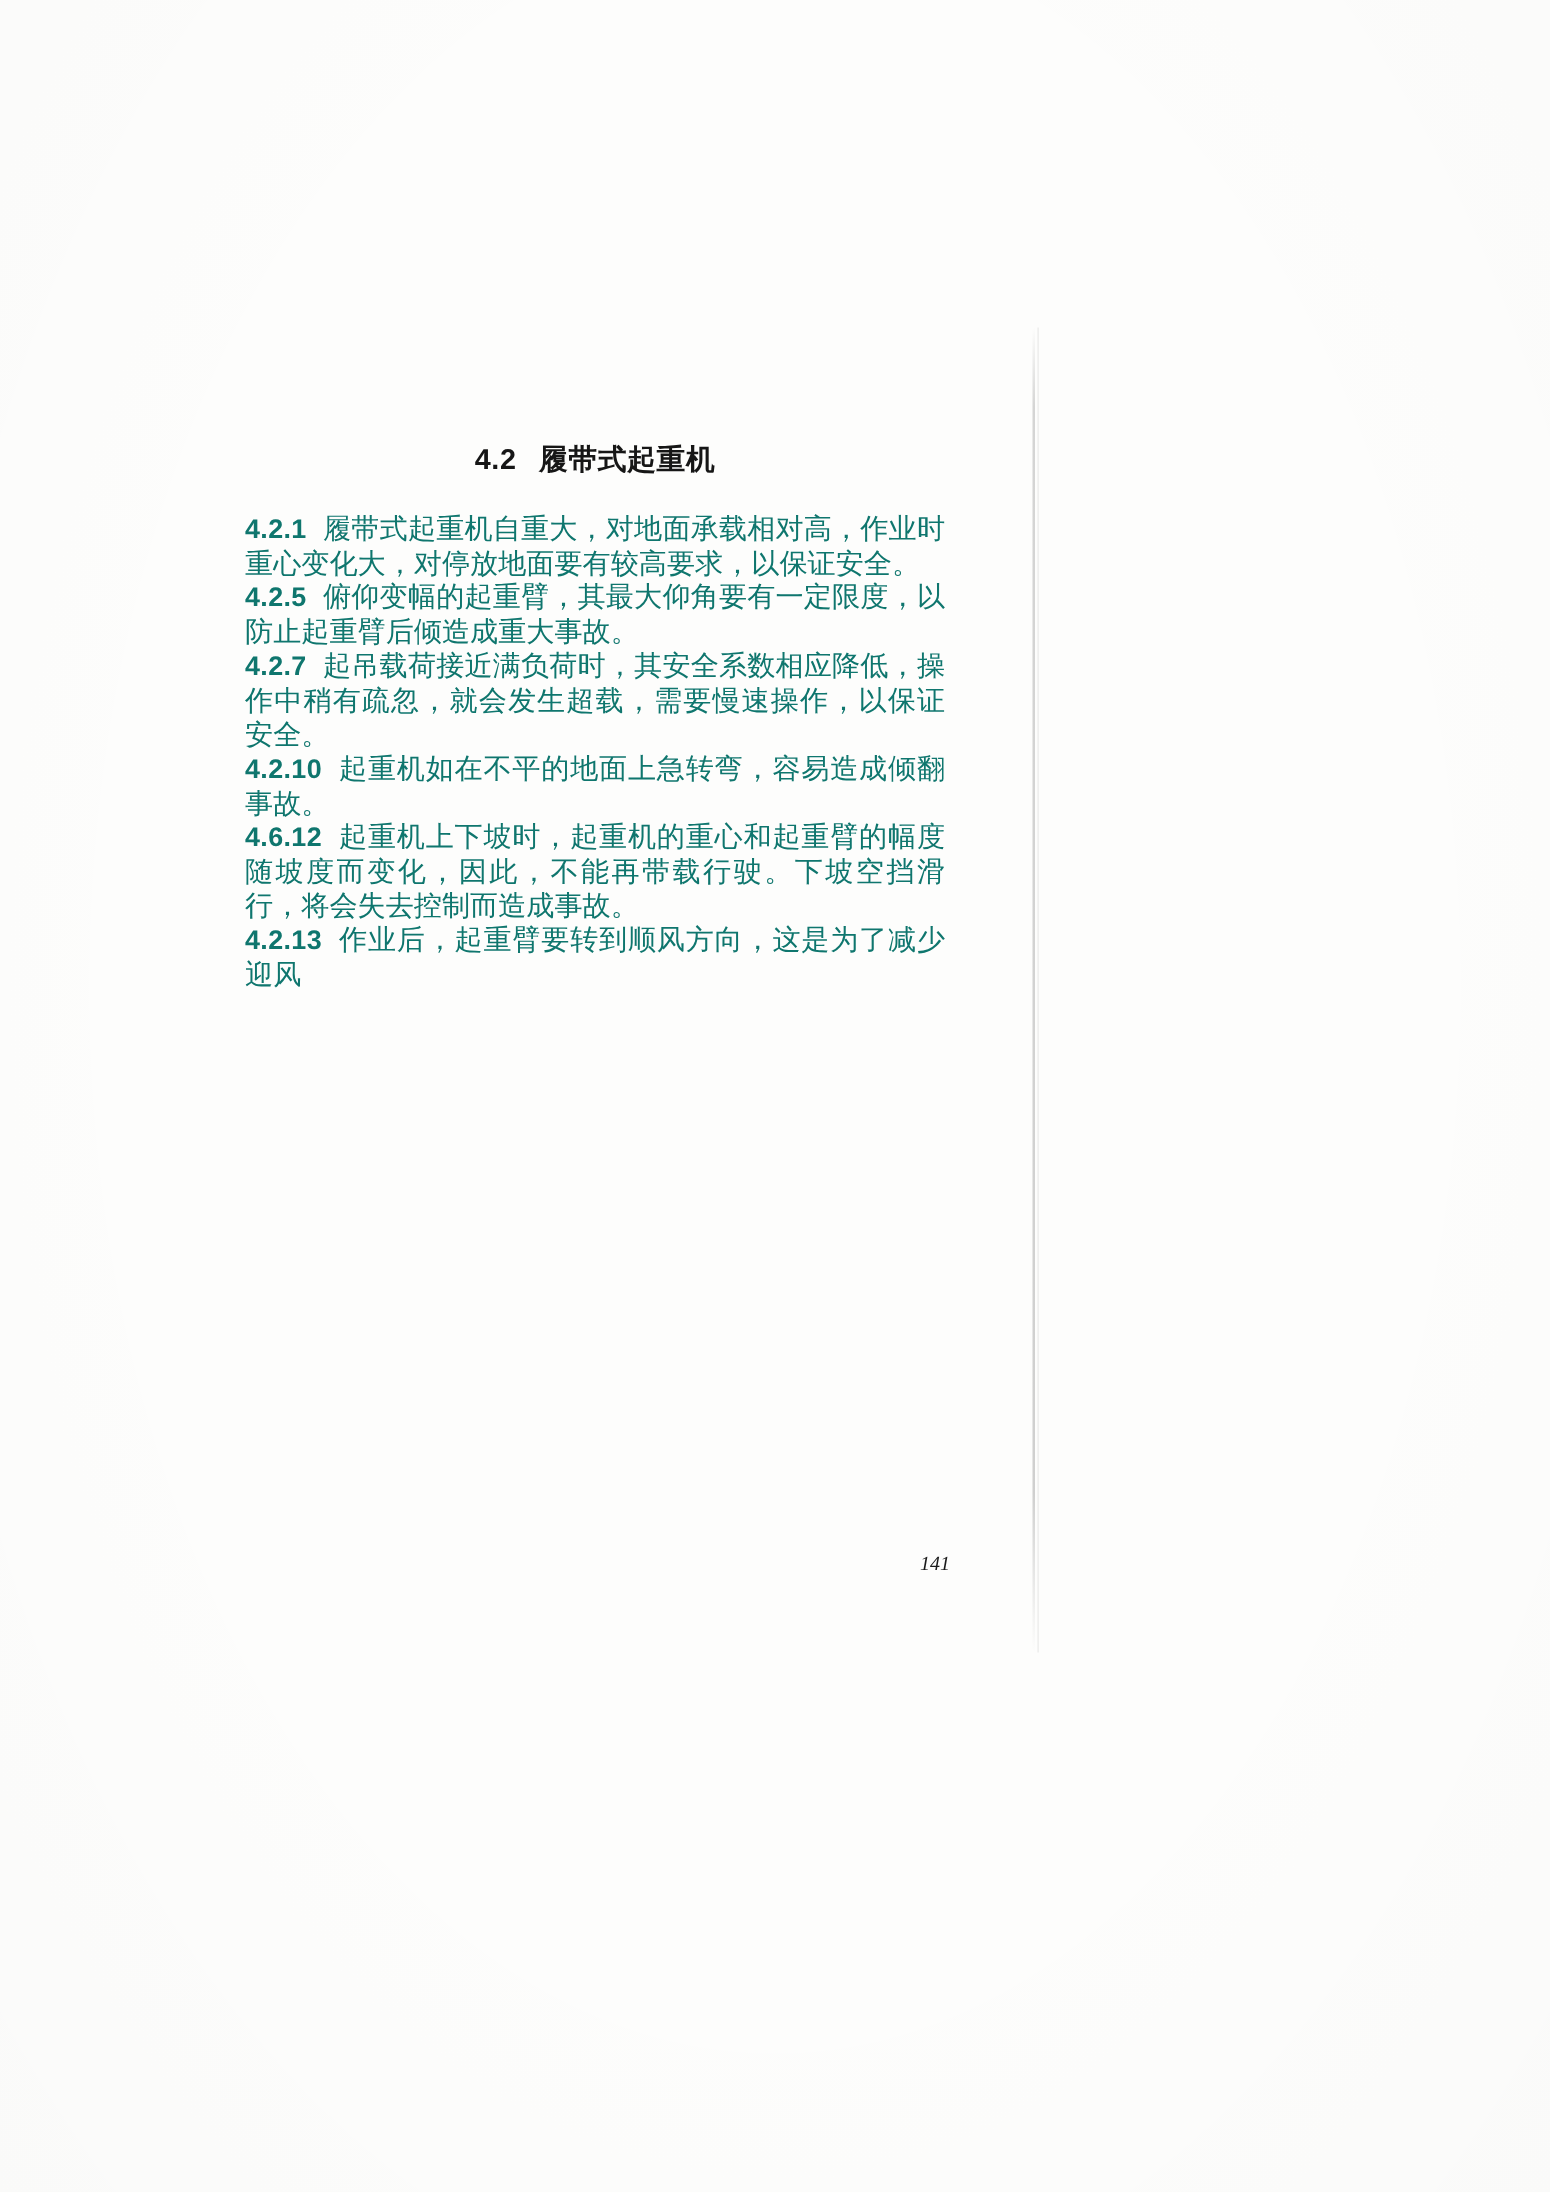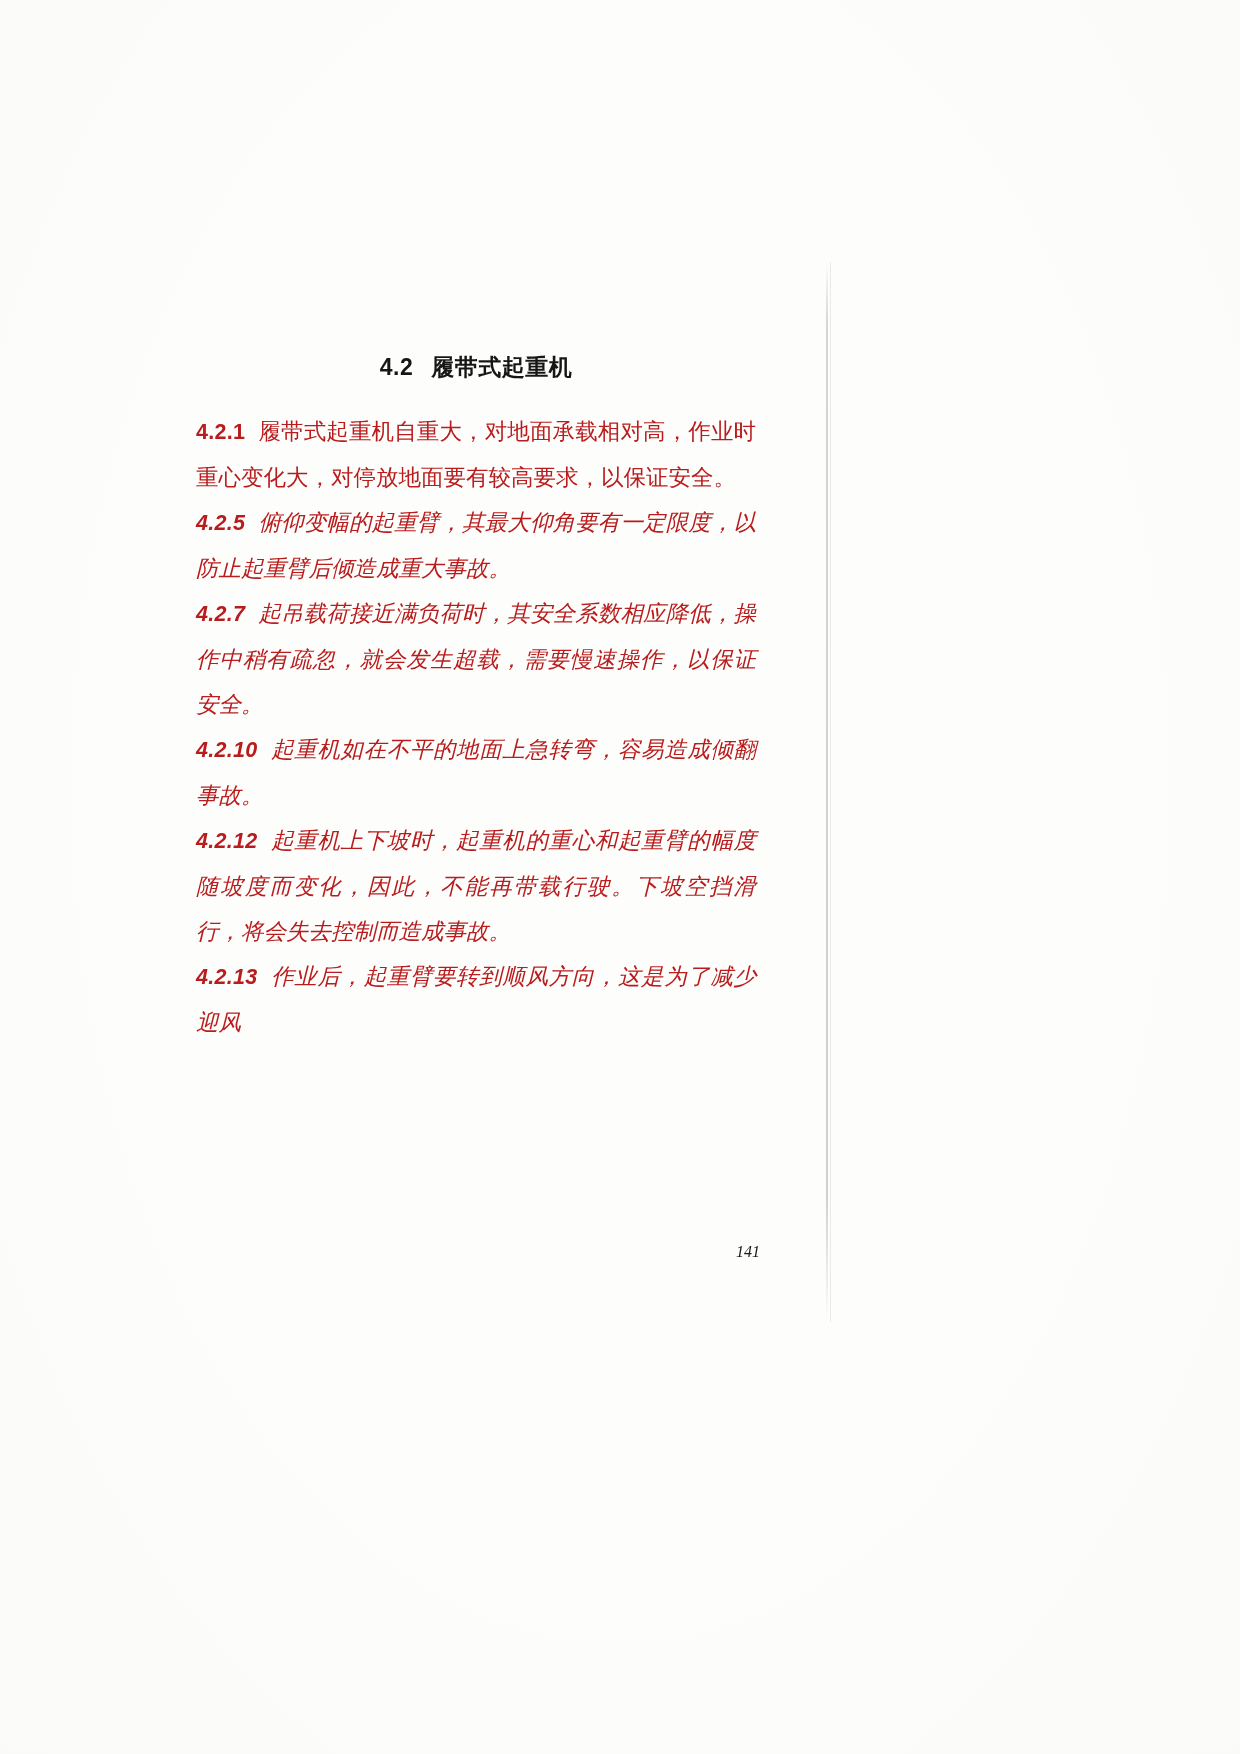--- a/index.html
+++ b/index.html
@@ -66,29 +66,29 @@
     color: #161616;
     margin: 0 0 26px 0;
     font-family: "Liberation Sans", "DejaVu Sans", sans-serif;
   }
   .section-title .num {
     margin-right: 18px;
   }
 
   .para {
     font-size: 22.5px;
-    line-height: 45px;
-    color: #b91c1c;
+    line-height: 27px;
+    color: #0f766e;
     text-align: justify;
     text-justify: inter-ideograph;
     margin: 0;
     text-indent: 0;
     font-family: "Liberation Serif", "DejaVu Serif", serif;
   }
-  .para + .para { margin-top: 0px; font-style: italic; }
+  .para + .para { margin-top: 0px; }
 
   .clause-num {
     font-weight: bold;
     font-family: "Liberation Sans", "DejaVu Sans", sans-serif;
     font-size: 21.5px;
     letter-spacing: 0.3px;
     margin-right: 13px;
     white-space: nowrap;
   }
 
@@ -133,21 +133,21 @@
     </p>
 
 
 
     <p class="para">
       <span class="clause-num">4.2.10</span><span>起重机如在不平的地面上急转弯，容易造成倾翻事故。</span>
     </p>
 
 
     <p class="para">
-      <span class="clause-num">4.2.12</span><span>起重机上下坡时，起重机的重心和起重臂的幅度随坡度而变化，因此，不能再带载行驶。下坡空挡滑行，将会失去控制而造成事故。</span>
+      <span class="clause-num">4.6.12</span><span>起重机上下坡时，起重机的重心和起重臂的幅度随坡度而变化，因此，不能再带载行驶。下坡空挡滑行，将会失去控制而造成事故。</span>
     </p>
 
     <p class="para">
       <span class="clause-num">4.2.13</span><span>作业后，起重臂要转到顺风方向，这是为了减少迎风</span>
     </p>
 
   </div>
 
   <div class="page-number">141</div>
 

